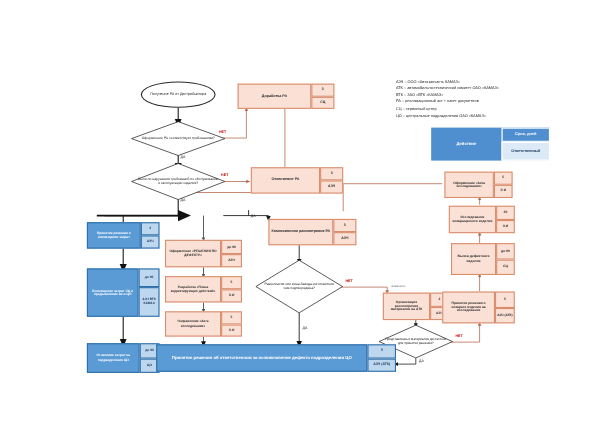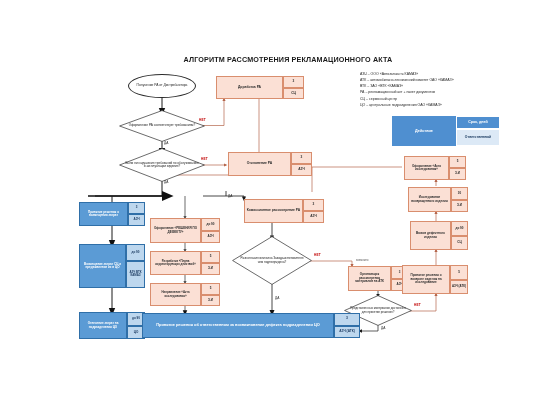--- a/index.html
+++ b/index.html
@@ -106,21 +106,20 @@
   .botbar { position:absolute; left:0; bottom:0; width:540px; height:48px; background:#fff; }
 </style>
 </head>
 <body>
 
 <div id="slide">
 
   <div class="topbar"></div>
   <div class="botbar"></div>
 
-  <div class="title">АЛГОРИТМ РАССМОТРЕНИЯ РЕКЛАМАЦИОННОГО АКТА</div>
 
   <div class="legend">
     <div>АЗЧ – ООО «Автозапчасть КАМАЗ»</div>
     <div>АТК – автомобильно-технический комитет ОАО «КАМАЗ»</div>
     <div>ВТК – ЗАО «ВТК «КАМАЗ»</div>
     <div>РА – рекламационный акт + пакет документов</div>
     <div>СЦ – сервисный центр</div>
     <div>ЦО – центральные подразделения ОАО «КАМАЗ»</div>
   </div>
 

